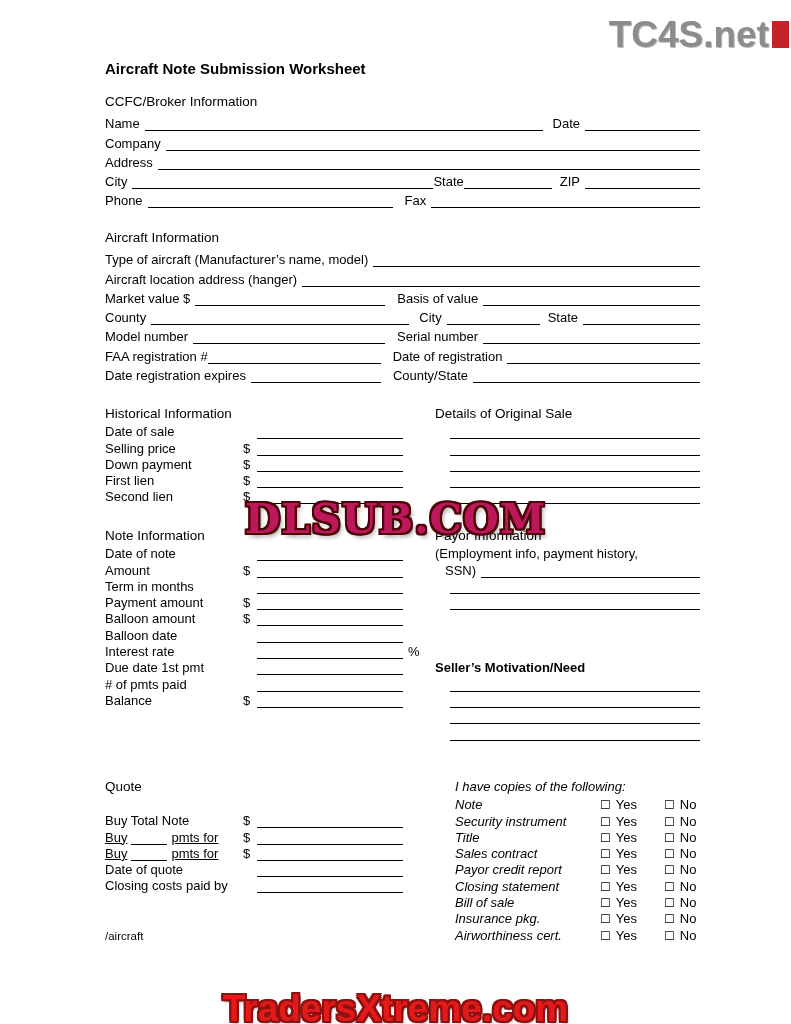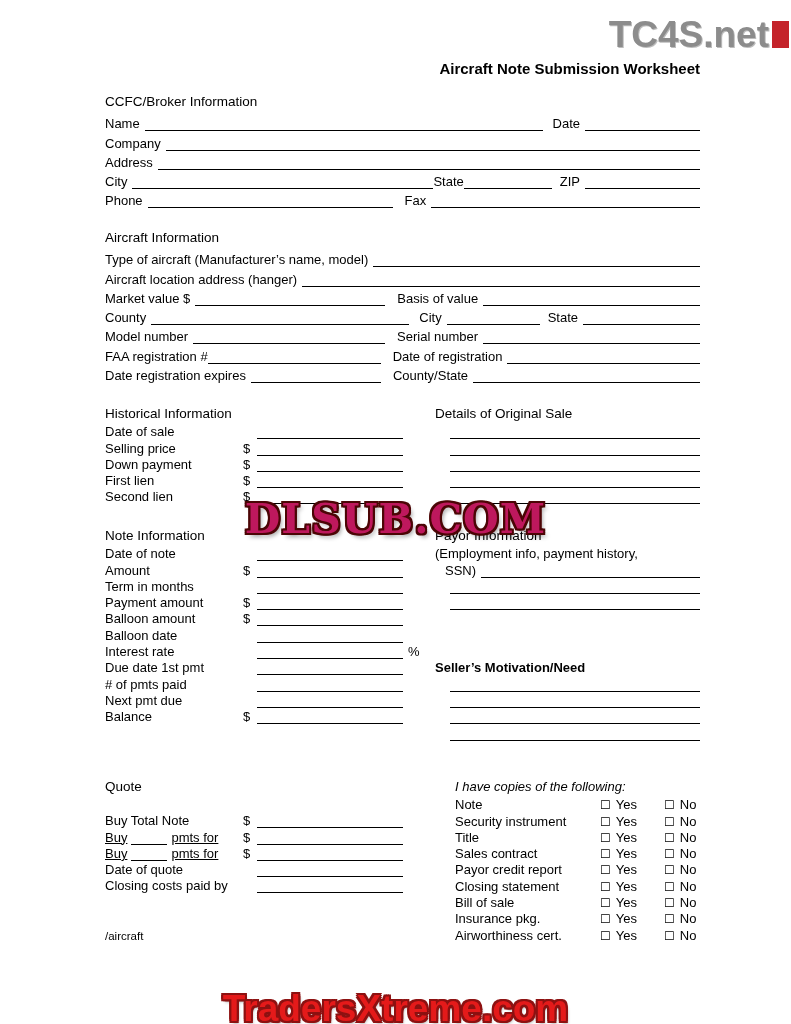--- a/index.html
+++ b/index.html
@@ -29,42 +29,42 @@
                  0 -2px 0 #4b0505, 0 2px 0 #4b0505, 3px 4px 4px rgba(0,0,0,0.35);
   }
   .logo-bottom {
     top: 976px; left: 0; right: 0; text-align: center;
     font-weight: bold; font-size: 37px; color: #e41a1a;
     text-shadow: -2px -2px 0 #8d1111, 2px -2px 0 #8d1111, -2px 2px 0 #8d1111,
                  2px 2px 0 #8d1111, -2px 0 0 #8d1111, 2px 0 0 #8d1111,
                  0 -2px 0 #8d1111, 0 2px 0 #8d1111, 2px 3px 3px rgba(0,0,0,0.3);
   }
 
-  .title { top: 48px; text-align: right; font-weight: bold; font-size: 15px; }
+  .title { top: 48px; text-align: left; font-weight: bold; font-size: 15px; }
 
   
   #sec-broker   { top: 80px; }
   #sec-aircraft { top: 216px; }
   #sec-hist     { top: 393px; }
   #sec-note     { top: 515px; }
   #sec-quote    { top: 766px; }
   .footnote { left: 105px; top: 918px; font-size: 11.5px; }
 
   .sec-h { font-weight: normal; font-size: 13.5px; }
   .h20 { height: 20px; line-height: 20px; }
   .h18 { height: 18px; line-height: 18px; }
   .b { font-weight: bold; }
   .it { font-style: italic; }
 
   
   .r  { display: flex; align-items: flex-end; height: 19.3px; position: relative; white-space: nowrap; }
   .sr { height: 16.3px; }
   .lbl { padding-right: 5px; }
   .ln { border-bottom: 1px solid #000; align-self: stretch; }
-  .f { flex: 1 1 auto; }
+  .f { flex: 1 1 auto; font-style: italic; }
   .lw { width: 138px; flex: none; }
   .lwf { width: 138px; flex: none; display: flex; align-items: flex-end; white-space: nowrap; text-decoration: underline; }
   .lwf .ln { margin: 0 4px; }
   .dollar { width: 14px; flex: none; }
   .suffix { position: absolute; left: 100%; bottom: 0; padding-left: 5px; }
 
   .ml8 { margin-left: 8px; } .ml10 { margin-left: 10px; } .ml12 { margin-left: 12px; } .ml15 { margin-left: 15px; }
   .w36{width:36px} .w88{width:88px} .w93{width:93px} .w115{width:115px} .w117{width:117px}
   .w130{width:130px} .w173{width:173px} .w190{width:190px} .w192{width:192px} .w245{width:245px}
 
@@ -272,26 +272,20 @@
         <span class="ln f"></span>
         <span class="suffix"></span>
       </div>
       <div class="r sr">
         <span class="lw"># of pmts paid</span>
         <span class="dollar"></span>
         <span class="ln f"></span>
         <span class="suffix"></span>
       </div>
       <div class="r sr">
-        <span class="lw">Next pmt due</span>
-        <span class="dollar"></span>
-        <span class="ln f"></span>
-        <span class="suffix"></span>
-      </div>
-      <div class="r sr">
         <span class="lw">Balance</span>
         <span class="dollar">$</span>
         <span class="ln f"></span>
         <span class="suffix"></span>
       </div>
     </div>
     <div class="colR">
       <div class="sec-h h18">Payor Information</div>
       <div class="r sr">
         <span>(Employment info, payment history,</span>

